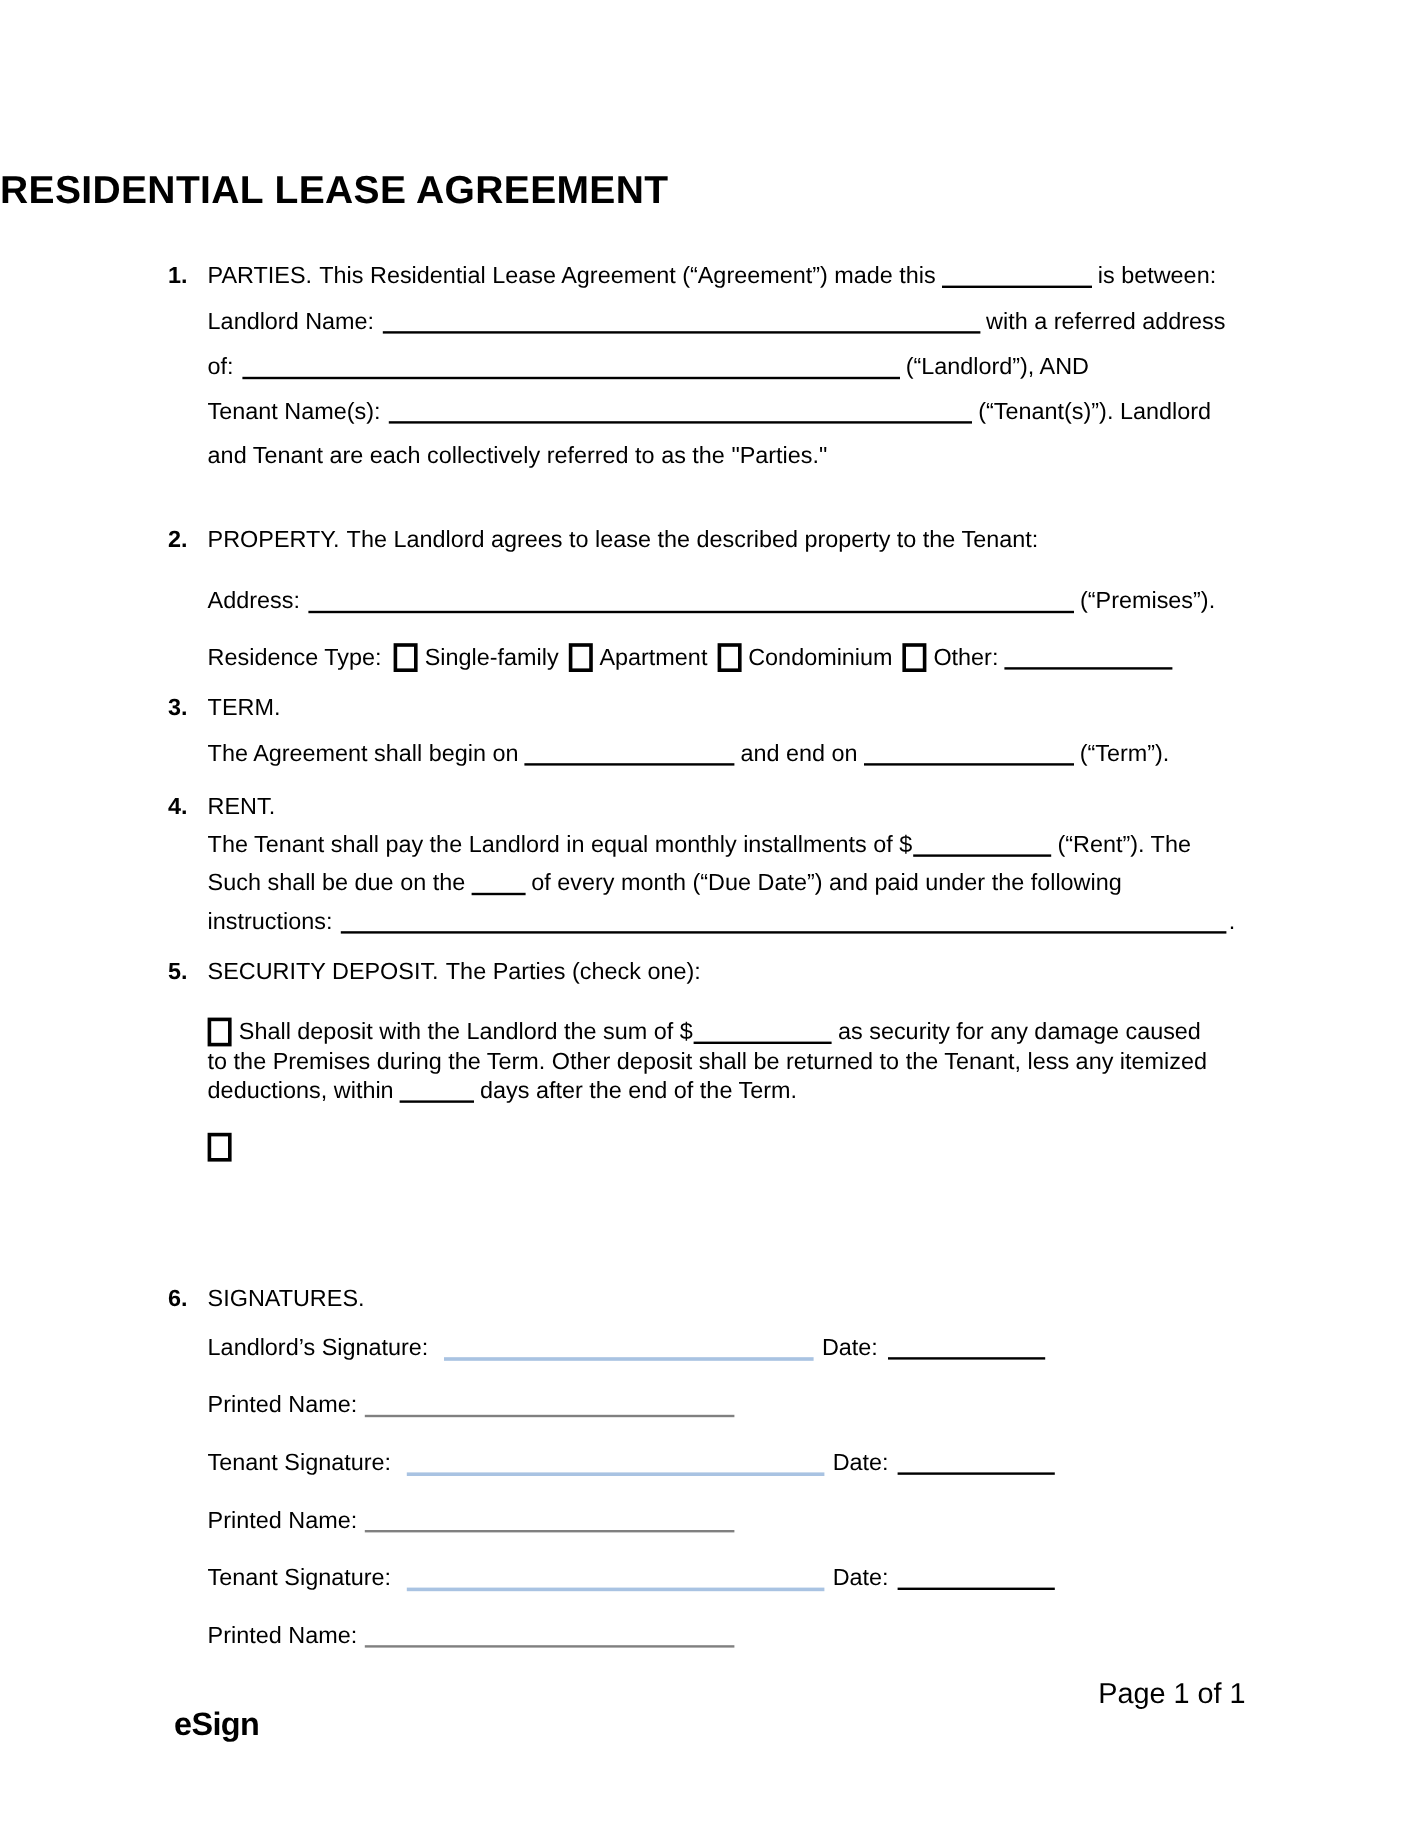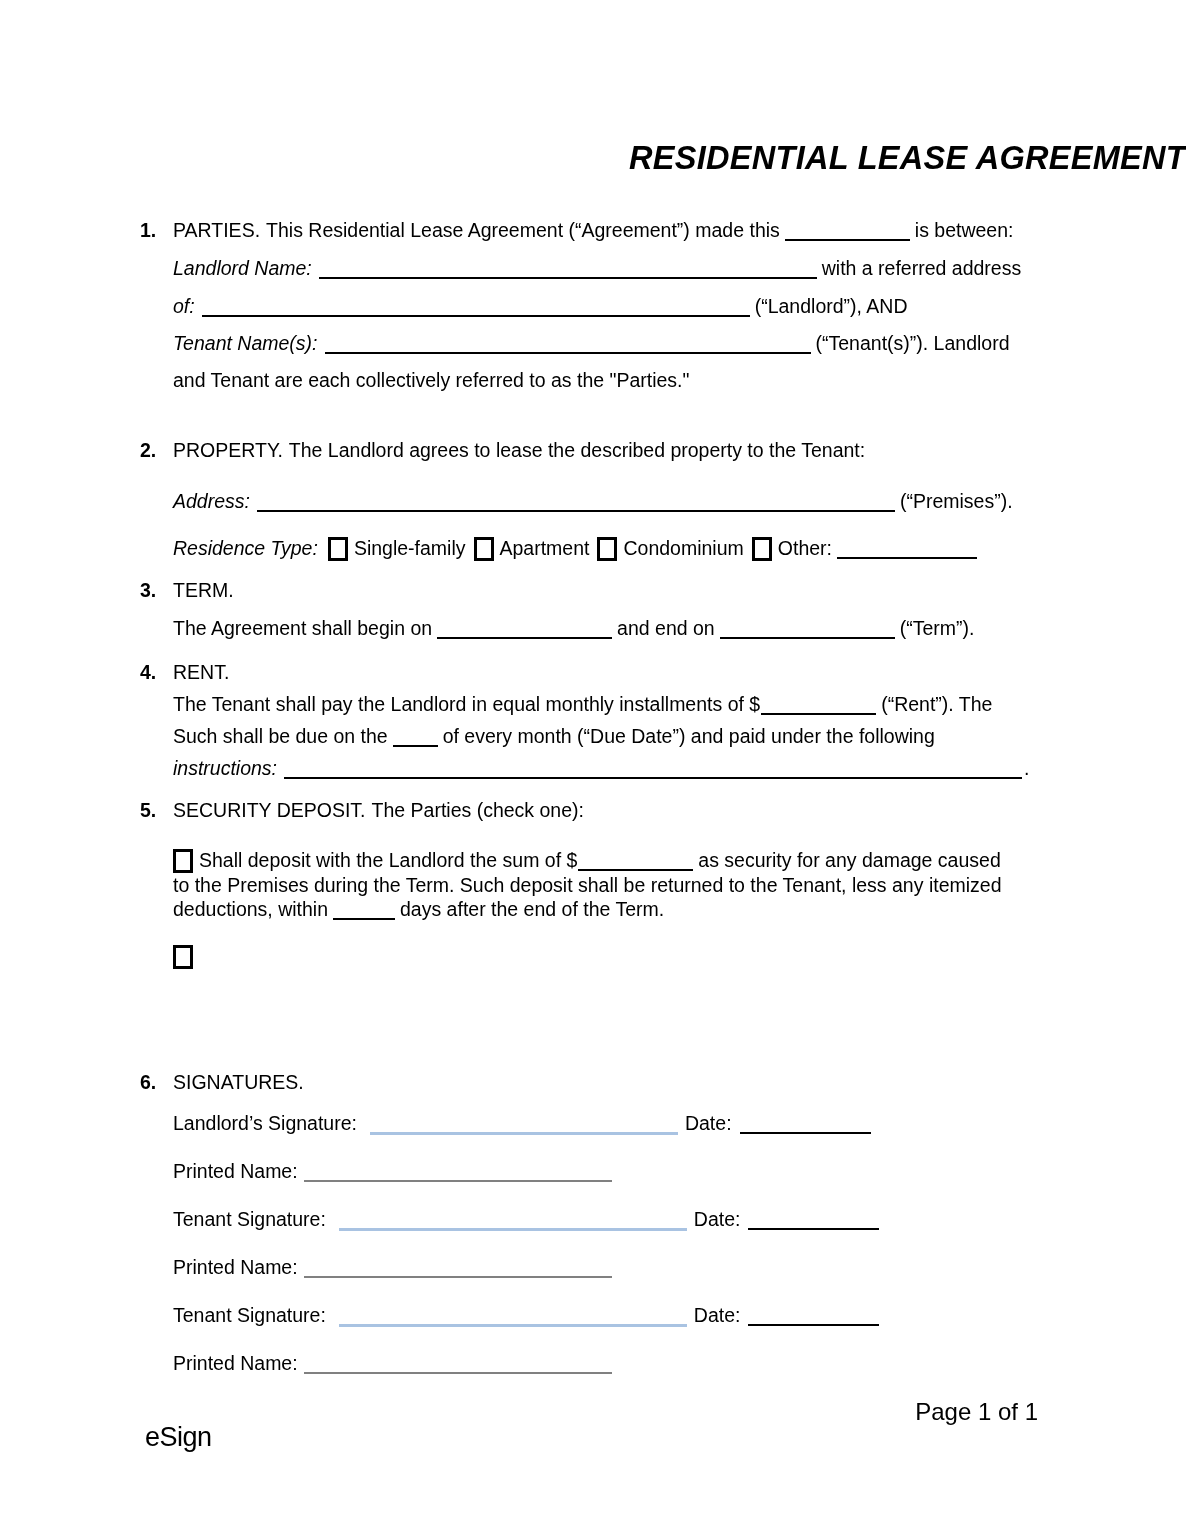--- a/index.html
+++ b/index.html
@@ -16,36 +16,35 @@
     background: #ffffff;
     font-family: "Liberation Sans", sans-serif;
     color: var(--text);
     font-size: 19.5px;
     overflow: hidden;
   }
   .doc-title {
     position: absolute;
     left: 0; right: 0;
     top: 140px;
-    text-align: right;
+    text-align: left;
     font-size: 32.5px;
     font-weight: bold;
     letter-spacing: 0.3px;
-    font-style: italic;
   }
   .line {
     position: absolute;
     left: 140px;
     white-space: nowrap;
     line-height: 25px;
   }
   .line.cont { padding-left: 33px; }
   .num { display: inline-block; width: 33px; font-weight: bold; }
   .b { font-weight: normal; margin-right: 6px; }
-  .lbl { margin-right: 2px; font-style: italic; }
+  .lbl { margin-right: 2px; }
   .blank {
     display: inline-block;
     height: 18px;
     border-bottom: 2px solid #000;
     vertical-align: -4px;
     margin: 0 5px;
   }
   .blank.tight { margin-left: 1px; }
   .blank.endperiod { margin-right: 2px; }
   .sigline {
@@ -79,21 +78,21 @@
     background: #fff;
     cursor: pointer;
   }
   .opt { margin-left: 8px; }
   .opt:first-of-type { margin-left: 4px; }
   .footer-logo {
     position: absolute;
     left: 145px;
     top: 1422px;
     font-size: 27px;
-    font-weight: normal;
+    font-weight: bold;
     letter-spacing: -0.5px;
   }
   .footer-page {
     position: absolute;
     right: 148px;
     top: 1398px;
     font-size: 24px;
   }
 </style>
 </head>
@@ -158,21 +157,21 @@
   </div>
 
   <div>
     <div class="line" style="top:798px">
       <span class="num">5.</span><span class="b">SECURITY DEPOSIT.</span><span>The Parties (check one):</span>
     </div>
     <div class="line cont" style="top:848px">
       <span class="checkbox"></span><span>Shall deposit with the Landlord the sum of $</span><span class="blank tight" style="width:115px"></span><span>as security for any damage caused</span>
     </div>
     <div class="line cont" style="top:873px">
-      <span>to the Premises during the Term. Such deposit shall be returned to the Tenant, less any itemized</span>
+      <span>to the Premises during the Term. Other deposit shall be returned to the Tenant, less any itemized</span>
     </div>
     <div class="line cont" style="top:897px">
       <span>deductions, within</span><span class="blank" style="width:62px"></span><span>days after the end of the Term.</span>
     </div>
     <div class="line cont" style="top:944px">
       <span class="checkbox"></span>
     </div>
   </div>
 
   <div>

